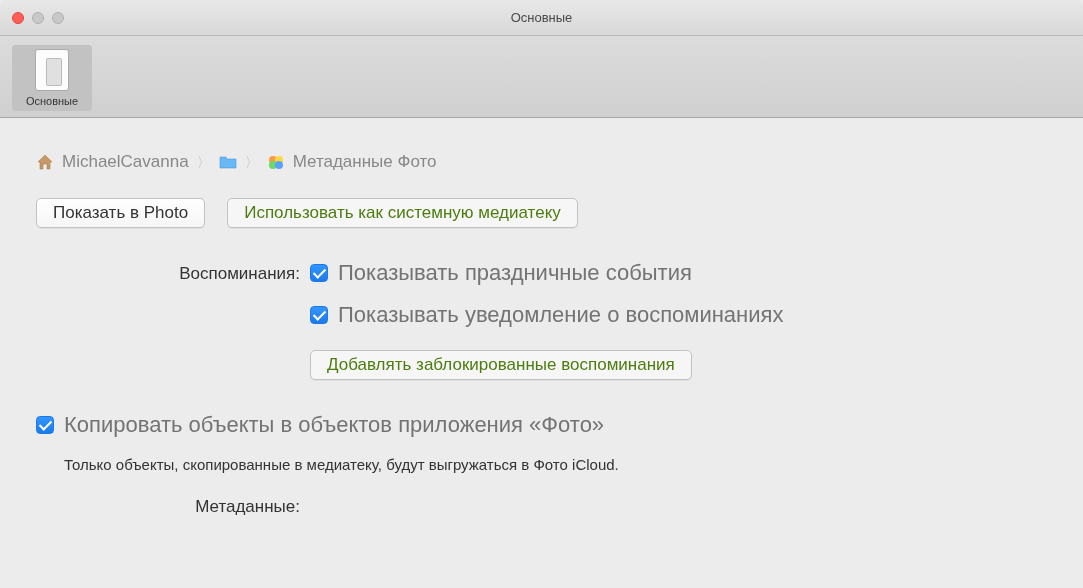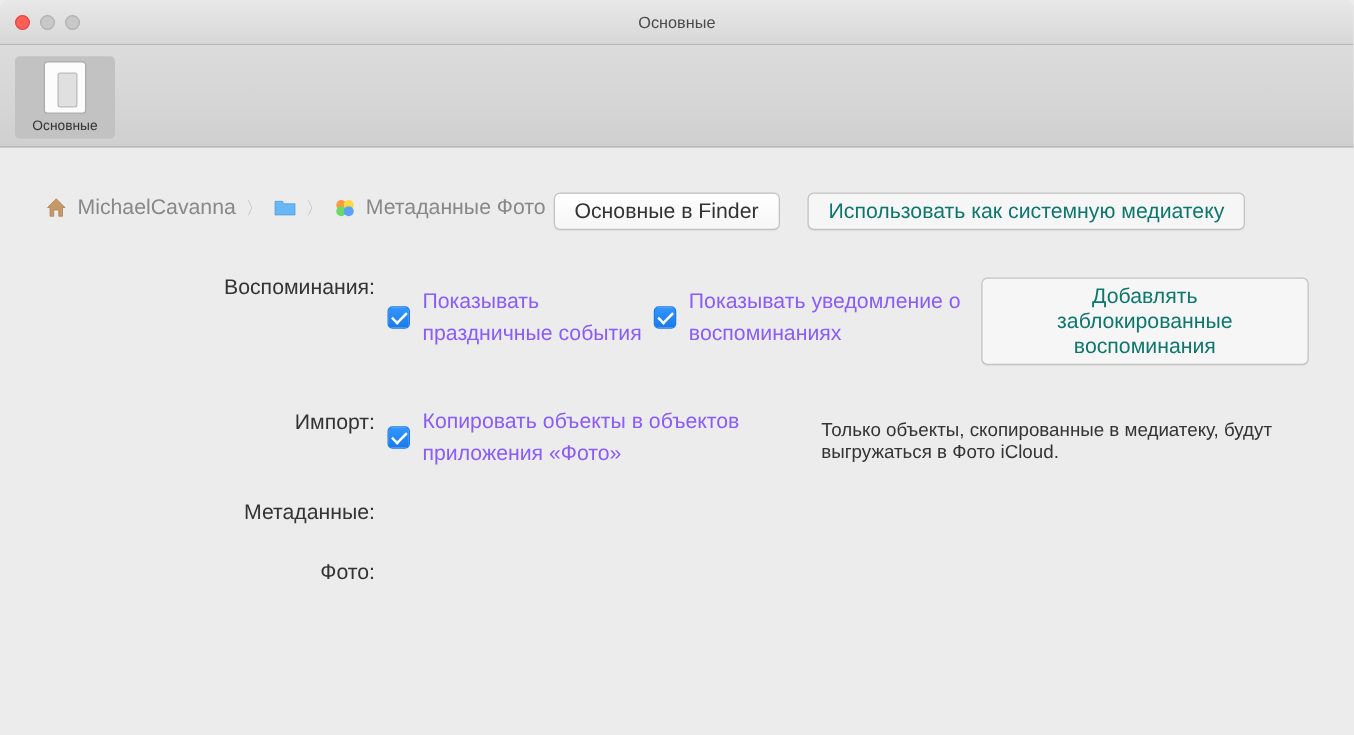--- a/index.html
+++ b/index.html
@@ -124,22 +124,23 @@
       width: 274px;
       text-align: right;
       padding-right: 10px;
       font-size: 17px;
       color: #333;
       line-height: 28px;
     }
     .row-content {
       flex: 1;
       display: flex;
-      flex-direction: row;
-      gap: 6px;
+      flex-direction: column;
+      gap: 16px;
+      justify-content: space-between;
     }
     .breadcrumb {
       display: flex;
       align-items: center;
       gap: 8px;
       font-size: 17px;
       color: #888;
       line-height: 28px;
     }
     .breadcrumb-sep {
@@ -161,21 +162,21 @@
       background: linear-gradient(#ffffff, #f6f6f6);
       border: 1px solid #c2c2c2;
       border-radius: 5px;
       padding: 4px 16px;
       font-size: 17px;
       color: #333;
       cursor: pointer;
       box-shadow: 0 1px 0 rgba(0,0,0,0.05);
     }
     .btn:disabled {
-      color: #0f766e;
+      color: #4d7c0f;
       background: #f6f6f6;
       cursor: default;
     }
     .checkbox-row {
       display: flex;
       align-items: center;
       gap: 10px;
       line-height: 26px;
     }
     .checkbox {
@@ -196,28 +197,28 @@
       position: absolute;
       left: 5px;
       top: 1px;
       width: 5px;
       height: 10px;
       border: solid white;
       border-width: 0 2px 2px 0;
       transform: rotate(45deg);
     }
     .checkbox-label {
-      font-size: 17px;
-      color: #8b5cf6;
+      font-size: 22px;
+      color: #737373;
     }
     .help-text {
       font-size: 15px;
       color: #333;
       margin-left: 28px;
-      margin-top: 12px;
+      margin-top: 2px;
     }
     .section-gap {
       height: 22px;
     }
     .section-gap-sm {
       height: 10px;
     }
   </style>
 </head>
 <body>
@@ -263,21 +264,21 @@
             <svg viewBox="0 0 18 16">
                 <circle cx="6" cy="6" r="4" fill="#ff9a42"></circle>
                 <circle cx="12" cy="6" r="4" fill="#ffd942"></circle>
                 <circle cx="6" cy="11" r="4" fill="#6bd966"></circle>
                 <circle cx="12" cy="11" r="4" fill="#5aa0ff"></circle>
               </svg>
           </span>
           <span>Метаданные Фото</span>
         </div>
         <div class="button-row">
-          <button class="btn">Основные в Finder</button>
+          <button class="btn">Показать в Photo</button>
           <button class="btn" disabled="">Использовать как системную медиатеку</button>
         </div>
       </div>
     </div>
 
     <div class="section-gap"></div>
 
     <div class="row">
       <div class="row-label">Воспоминания:</div>
       <div class="row-content">
@@ -291,36 +292,34 @@
         </div>
         <div style="margin-top:6px">
           <button class="btn" disabled="">Добавлять заблокированные воспоминания</button>
         </div>
       </div>
     </div>
 
     <div class="section-gap"></div>
 
     <div class="row">
-      <div class="row-label">Импорт:</div>
       <div class="row-content">
         <div class="checkbox-row">
           <div class="checkbox checked"></div>
           <span class="checkbox-label">Копировать объекты в объектов приложения «Фото»</span>
         </div>
         <div class="help-text">Только объекты, скопированные в медиатеку, будут выгружаться в Фото iCloud.</div>
       </div>
     </div>
 
     <div class="section-gap-sm"></div>
 
     <div class="row">
       <div class="row-label">Метаданные:</div>
     </div>
 
     <div class="section-gap-sm"></div>
 
     <div class="row">
-      <div class="row-label">Фото:</div>
     </div>
 
   </div>
 </div>
 
 </body></html>

